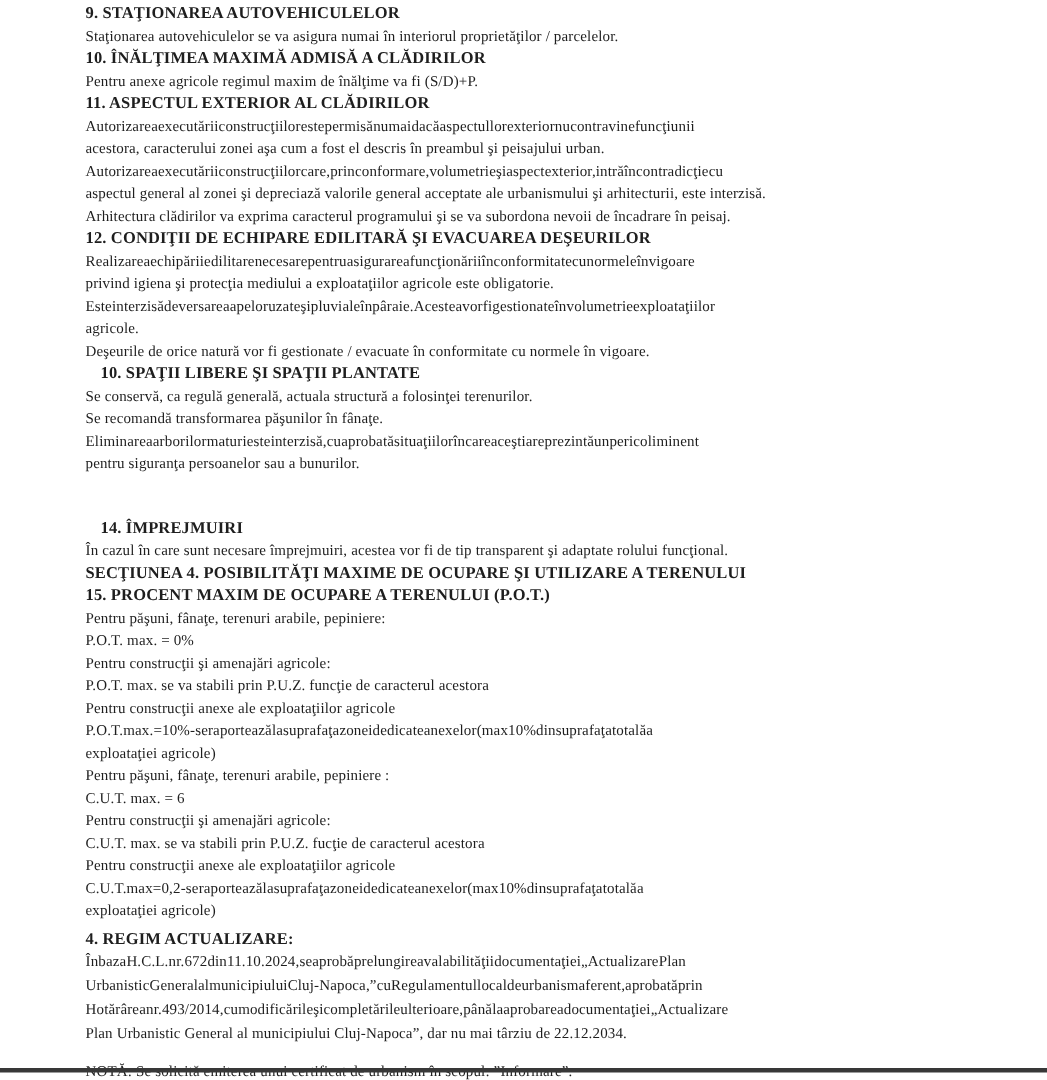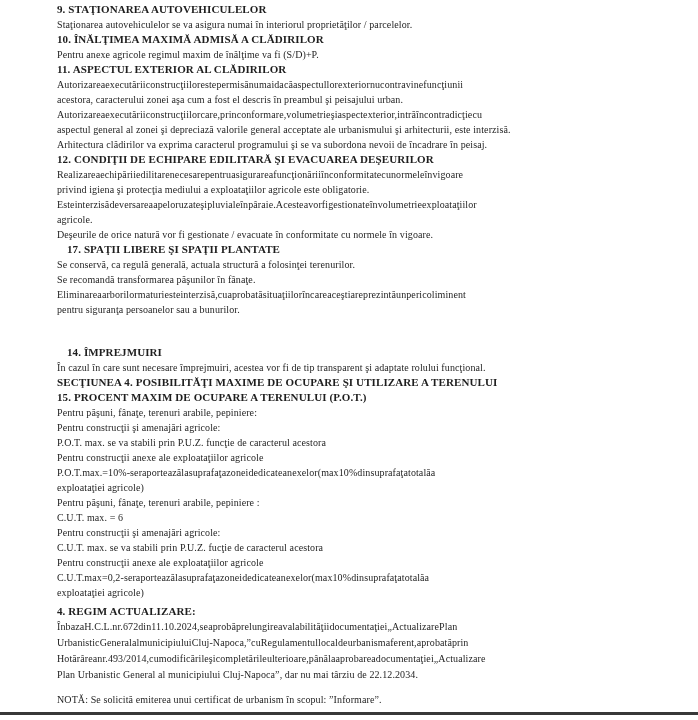--- a/index.html
+++ b/index.html
@@ -131,21 +131,21 @@
         <span>Acestea</span>
         <span>vor</span>
         <span>fi</span>
         <span>gestionate</span>
         <span>în</span>
         <span>volumetrie</span>
         <span>exploataţiilor</span>
       </div>
       <div class="line">agricole.</div>
       <div class="line">Deşeurile de orice natură vor fi gestionate / evacuate în conformitate cu normele în vigoare.</div>
-      <div class="line bold" style="padding-left: 10px;">17. SPAŢII LIBERE ŞI SPAŢII PLANTATE</div>
+      <div class="line bold" style="padding-left: 10px;">10. SPAŢII LIBERE ŞI SPAŢII PLANTATE</div>
       <div class="line">Se conservă, ca regulă generală, actuala structură a folosinţei terenurilor.</div>
       <div class="line">Se recomandă transformarea păşunilor în fânaţe.</div>
       <div class="line fill">
         <span>Eliminarea</span>
         <span>arborilor</span>
         <span>maturi</span>
         <span>este</span>
         <span>interzisă,</span>
         <span>cu</span>
         <span>aprobată</span>
@@ -157,20 +157,21 @@
         <span>un</span>
         <span>pericol</span>
         <span>iminent</span>
       </div>
       <div class="line">pentru siguranţa persoanelor sau a bunurilor.</div>
       <div class="line bold" style="padding-left: 10px; margin-top: 28px;">14. ÎMPREJMUIRI</div>
       <div class="line">În cazul în care sunt necesare împrejmuiri, acestea vor fi de tip transparent şi adaptate rolului funcţional.</div>
       <div class="line bold">SECŢIUNEA 4. POSIBILITĂŢI MAXIME DE OCUPARE ŞI UTILIZARE A TERENULUI</div>
       <div class="line bold">15. PROCENT MAXIM DE OCUPARE A TERENULUI (P.O.T.)</div>
       <div class="line">Pentru păşuni, fânaţe, terenuri arabile, pepiniere:</div>
+      <div class="line">P.O.T. max. = 0%</div>
       <div class="line">Pentru construcţii şi amenajări agricole:</div>
       <div class="line">P.O.T. max. se va stabili prin P.U.Z. funcţie de caracterul acestora</div>
       <div class="line">Pentru construcţii anexe ale exploataţiilor agricole</div>
       <div class="line fill">
         <span>P.O.T.</span>
         <span>max.</span>
         <span>=</span>
         <span>10%</span>
         <span>-</span>
         <span>se</span>

